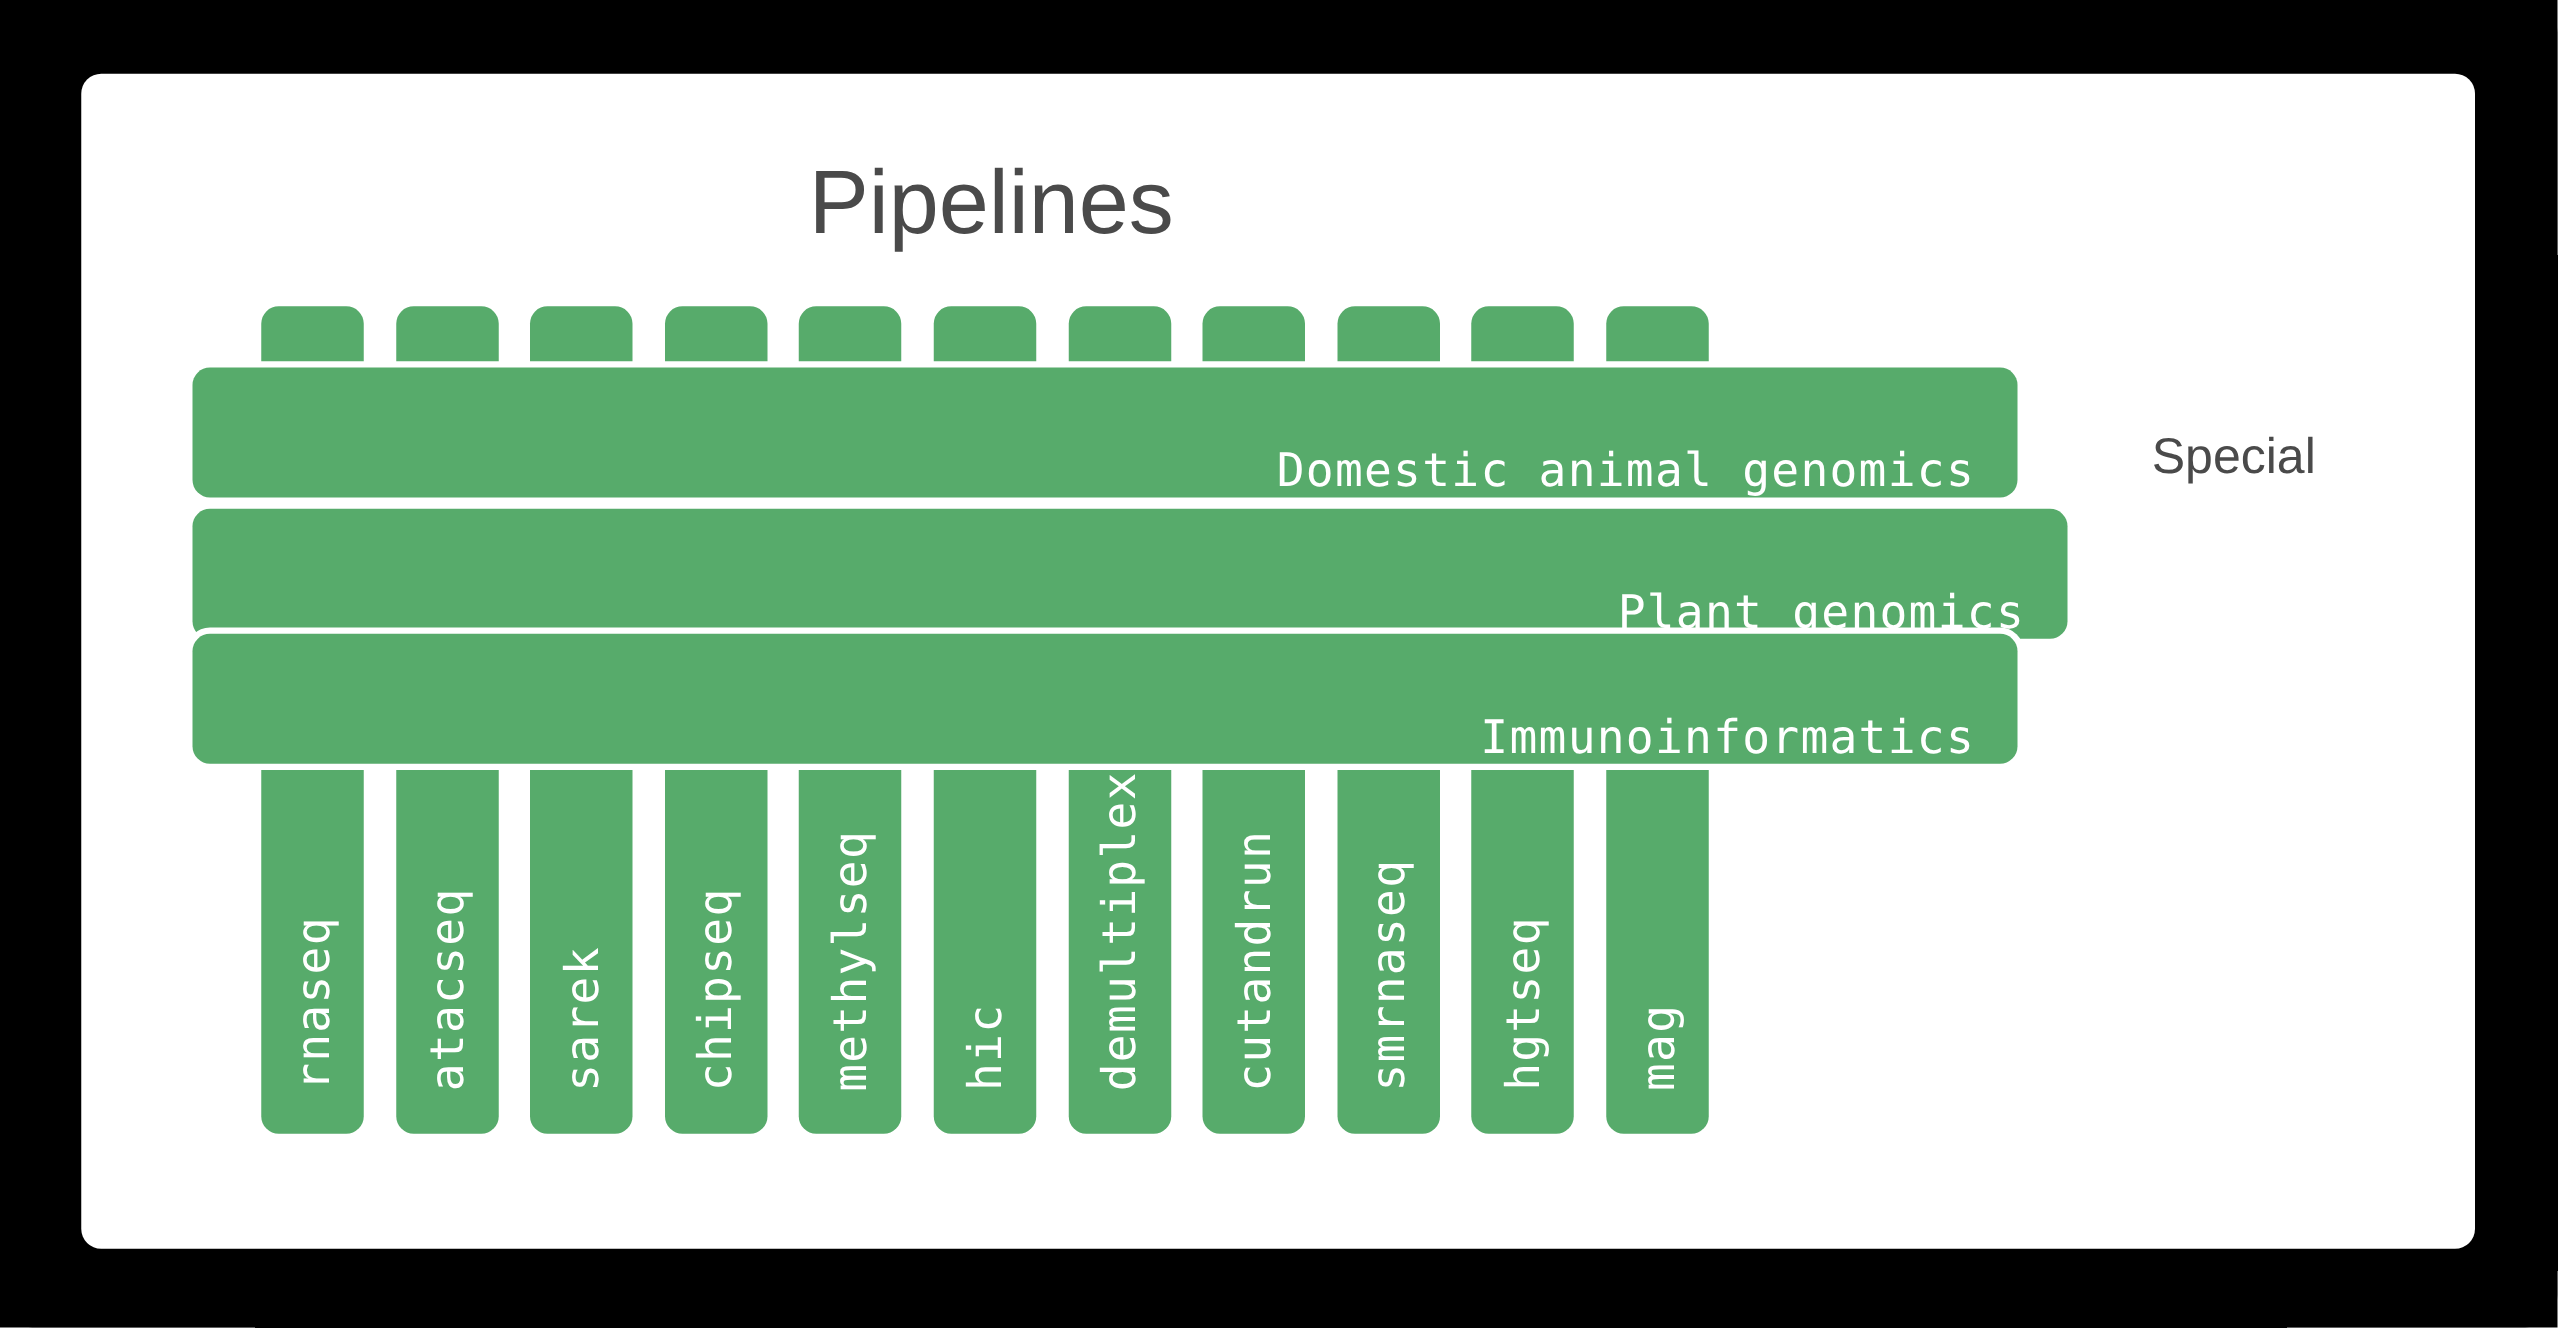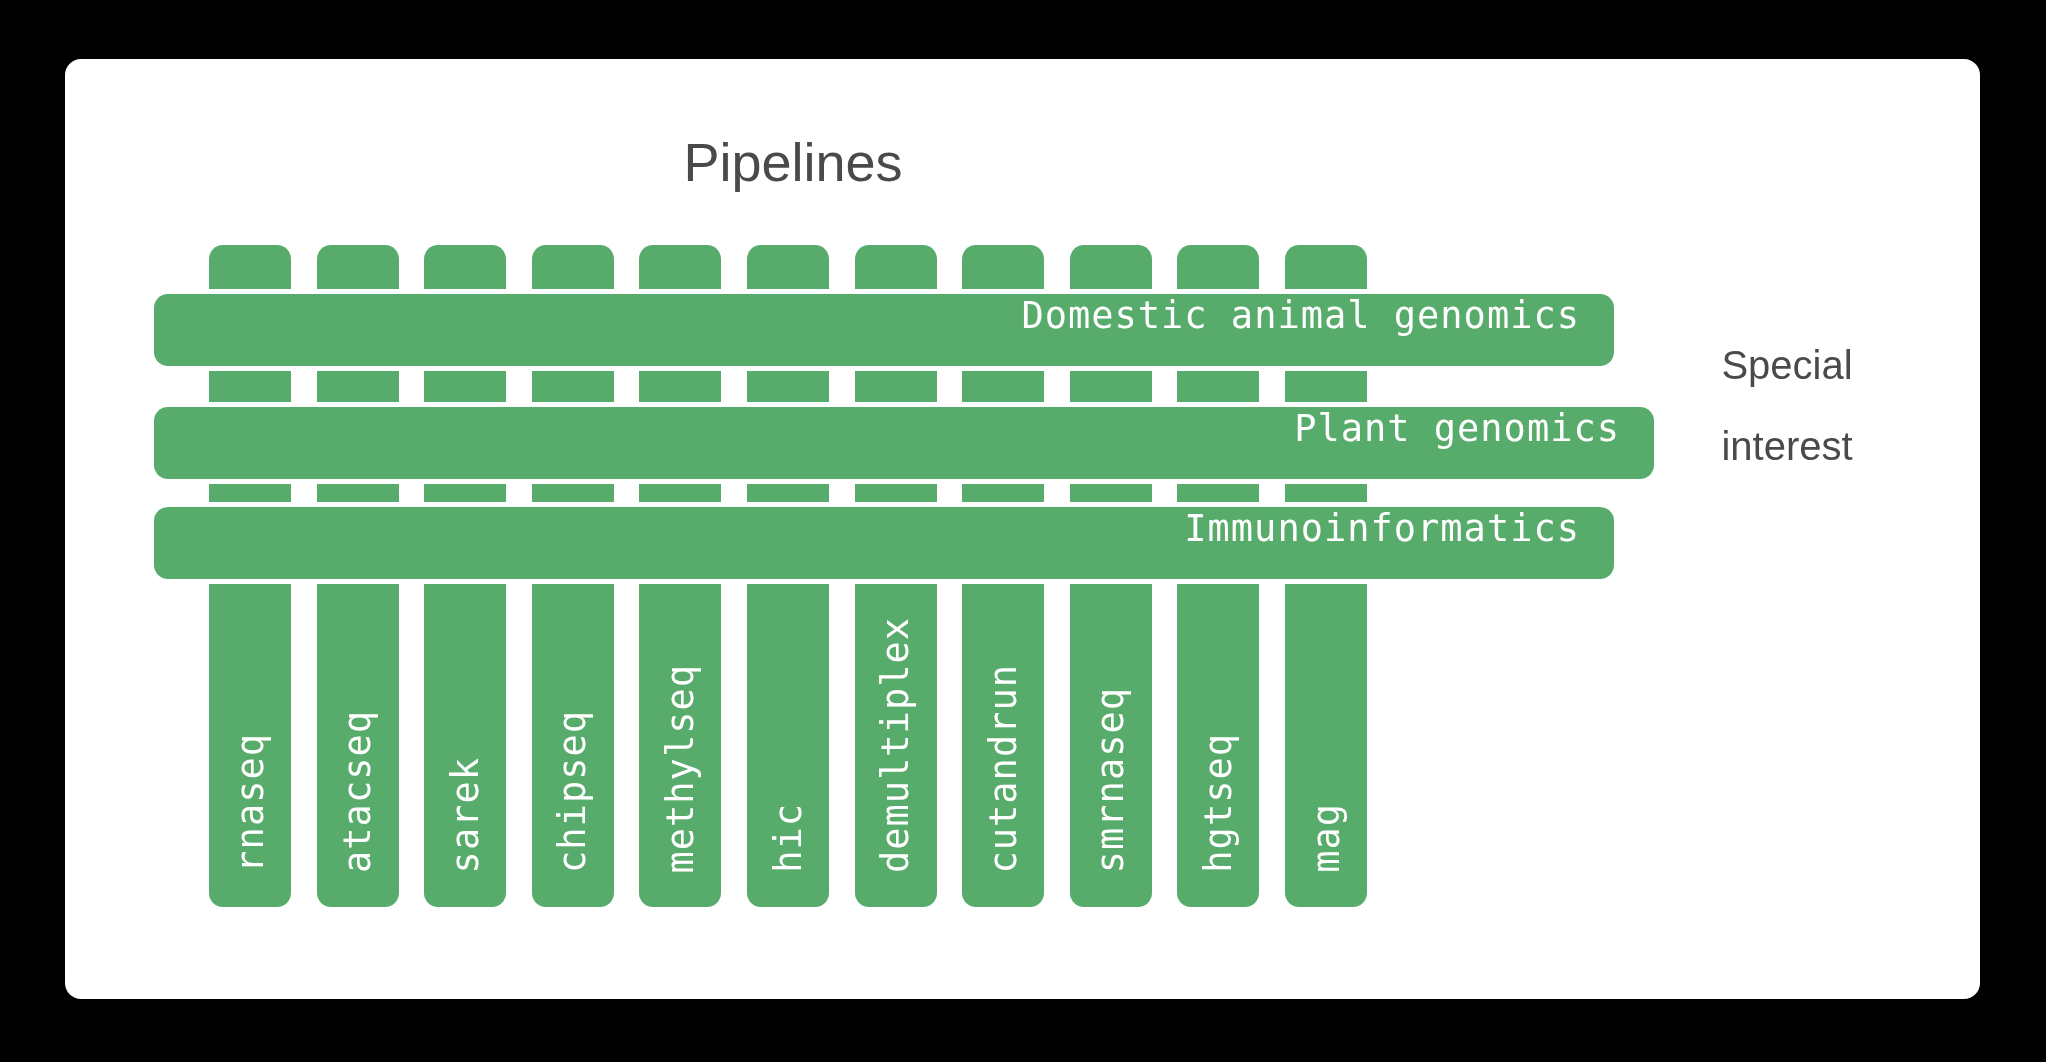--- a/index.html
+++ b/index.html
@@ -28,21 +28,21 @@
     width: 1915px;
     height: 940px;
     background: var(--card-bg, #ffffff);
     border-radius: 16px;
   }
   .fig-title {
     position: absolute;
     left: 728px;
     top: 72px;
     transform: translateX(-50%);
-    font-size: 54px;
+    font-size: 72px;
     line-height: 62px;
     color: var(--heading, #4a4a4a);
     white-space: nowrap;
   }
   .pipeline-col {
     position: absolute;
     top: 186px;
     width: 82px;
     height: 662px;
     background: var(--green, #57ab6b);
@@ -58,26 +58,26 @@
     font-family: "DejaVu Sans Mono", monospace;
     font-size: 37px;
     letter-spacing: 1px;
     margin-bottom: 34px;
     white-space: nowrap;
   }
   .sig-bar {
     position: absolute;
     left: 89px;
     width: 1460px;
-    height: 72px;
+    height: 104px;
     background: var(--green, #57ab6b);
     border-radius: 14px;
     box-shadow: 0 0 0 5px var(--card-bg, #ffffff);
     display: flex;
-    align-items: flex-start;
+    align-items: flex-end;
     justify-content: flex-end;
   }
   .bar-label {
     color: var(--bar-text, #ffffff);
     font-family: "DejaVu Sans Mono", monospace;
     font-size: 37px;
     letter-spacing: 1px;
     padding-right: 34px;
     white-space: nowrap;
   }
@@ -140,16 +140,15 @@
         </div>
         <div class="sig-bar" style="top: 348px; padding-left: 40px;">
           <span class="bar-label">Plant genomics</span>
         </div>
         <div class="sig-bar" style="top: 448px;">
           <span class="bar-label">Immunoinformatics</span>
         </div>
       </div>
     <div id="side-label" class="side-label">
         <div>Special</div>
-        <div>interest</div>
       </div>
   </div>
 </div>
 
 </body></html>

